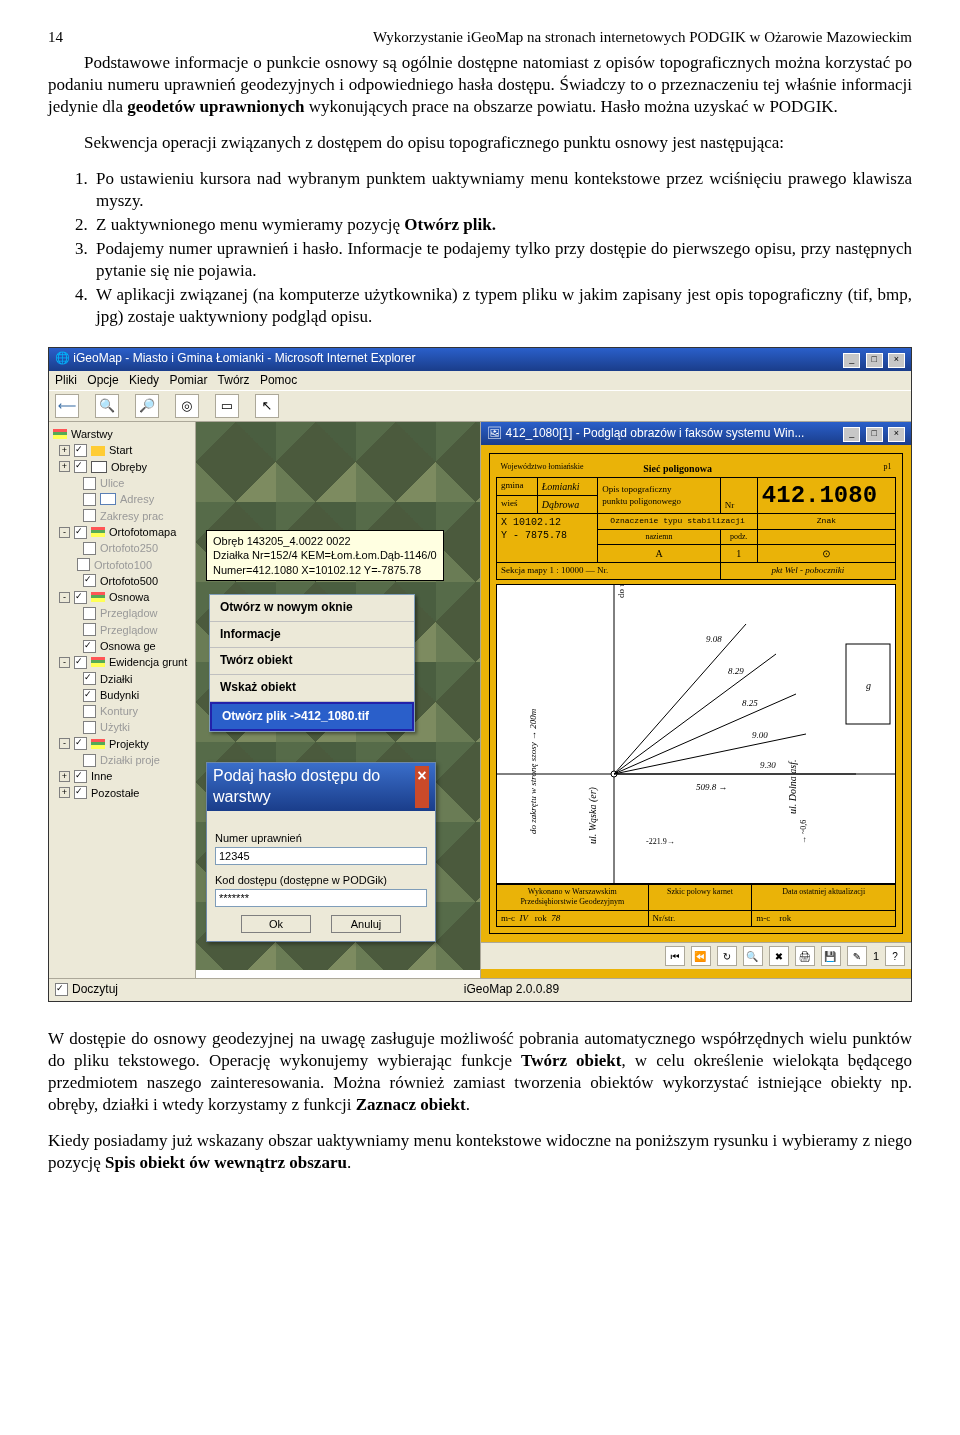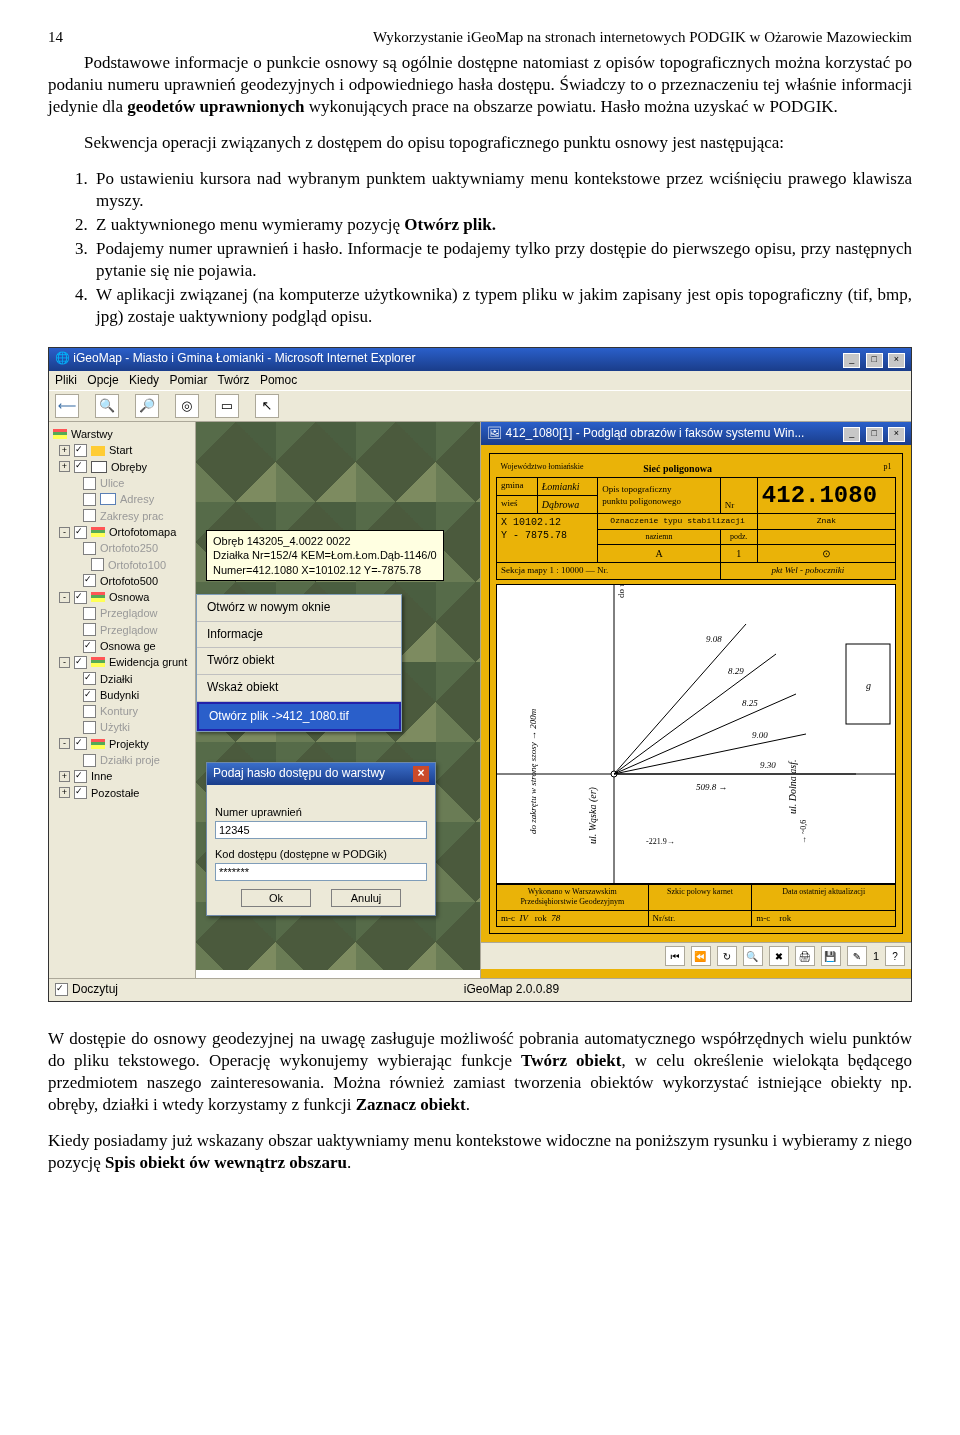--- a/index.html
+++ b/index.html
@@ -99,34 +99,35 @@
     background-size:80px 80px;
     height:548px;
     overflow:hidden;
   }
   .map .tooltip{
     position:absolute; top:108px; left:10px; background:#ffffe1;
     border:1px solid #000; padding:3px 6px; font-size:11px; line-height:1.3;
   }
   
   .ctx{
-    position:absolute; left:0; top:172px; width:204px;
+    position:absolute; left:13px; top:172px; width:204px;
     background:#ece9d8; border:1px solid #7f9db9;
     box-shadow:2px 2px 3px rgba(0,0,0,.4);
+    font-weight:bold;
   }
   .ctx div{padding:5px 10px;border-bottom:1px solid #c0c0c0;font-size:12px;}
   .ctx div.sel{background:#2a5fca;color:#fff;border:2px solid #2222aa;}
   
   .dlg{
     position:absolute; left:10px; top:340px; width:228px;
     background:#ece9d8;border:1px solid #6e88a8;
     box-shadow:2px 2px 4px rgba(0,0,0,.4);
   }
   .dlg .dlg-title{background:linear-gradient(#3a6eca,#1a3d8a);color:#fff;
-    padding:3px 6px;font-size:12px;display:flex;justify-content:space-between;}
+    padding:3px 6px;font-size:16px;display:flex;justify-content:space-between;}
   .dlg .dlg-title .x{background:#ca4a2a;color:#fff;width:16px;text-align:center;font-weight:bold;}
   .dlg .body{padding:8px;font-size:11px;margin-top:12px;}
   .dlg label{display:block;margin-bottom:2px;}
   .dlg input{width:100%;border:1px solid #7f9db9;padding:2px 3px;font-size:11px;
              box-sizing:border-box;margin-bottom:8px;}
   .dlg .btns{display:flex;gap:20px;justify-content:center;}
   .dlg button{width:70px;padding:2px 0;border:1px solid #7f7f7f;background:#ece9d8;
               font-family:inherit;font-size:11px;}
   
   .viewer{
@@ -254,21 +255,21 @@
       <div class="layer-item" style="padding-left:10px">
           <span class="toggle">-</span>
           <span class="cb on"></span>
           <span class="ic stack"></span>
           <span>Ortofotomapa</span>
         </div>
       <div class="layer-item disabled" style="padding-left:34px">
           <span class="cb"></span>
           <span>Ortofoto250</span>
         </div>
-      <div class="layer-item disabled" style="padding-left:42px">
+      <div class="layer-item disabled" style="padding-left:28px">
           <span class="cb"></span>
           <span>Ortofoto100</span>
         </div>
       <div class="layer-item" style="padding-left:34px">
           <span class="cb on"></span>
           <span>Ortofoto500</span>
         </div>
       <div class="layer-item" style="padding-left:10px">
           <span class="toggle">-</span>
           <span class="cb on"></span>

